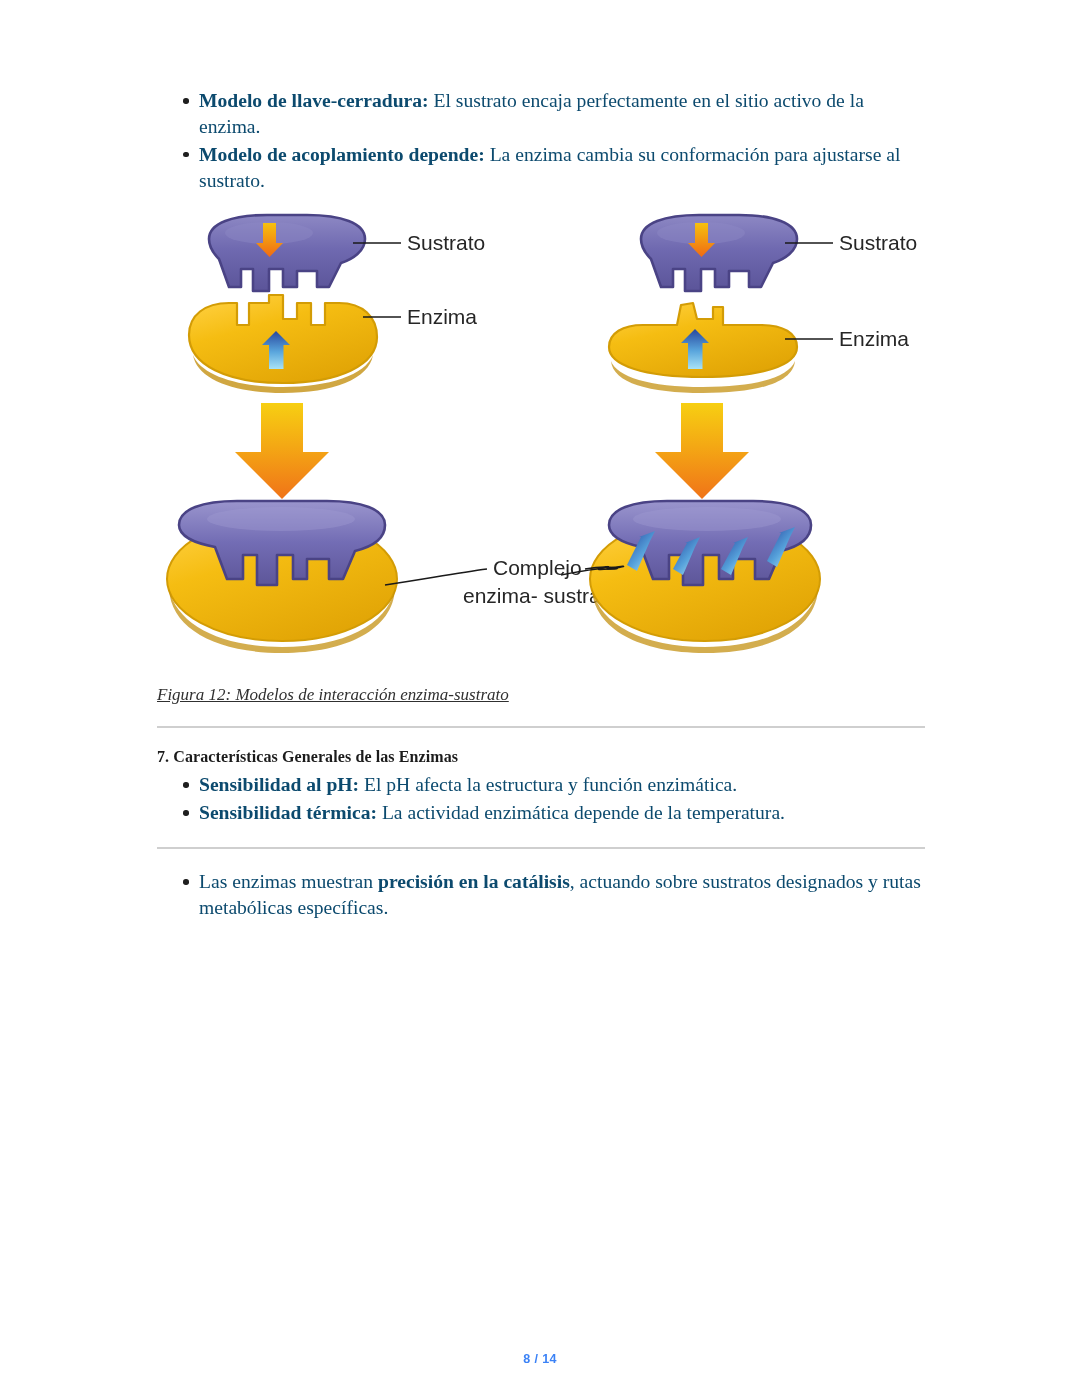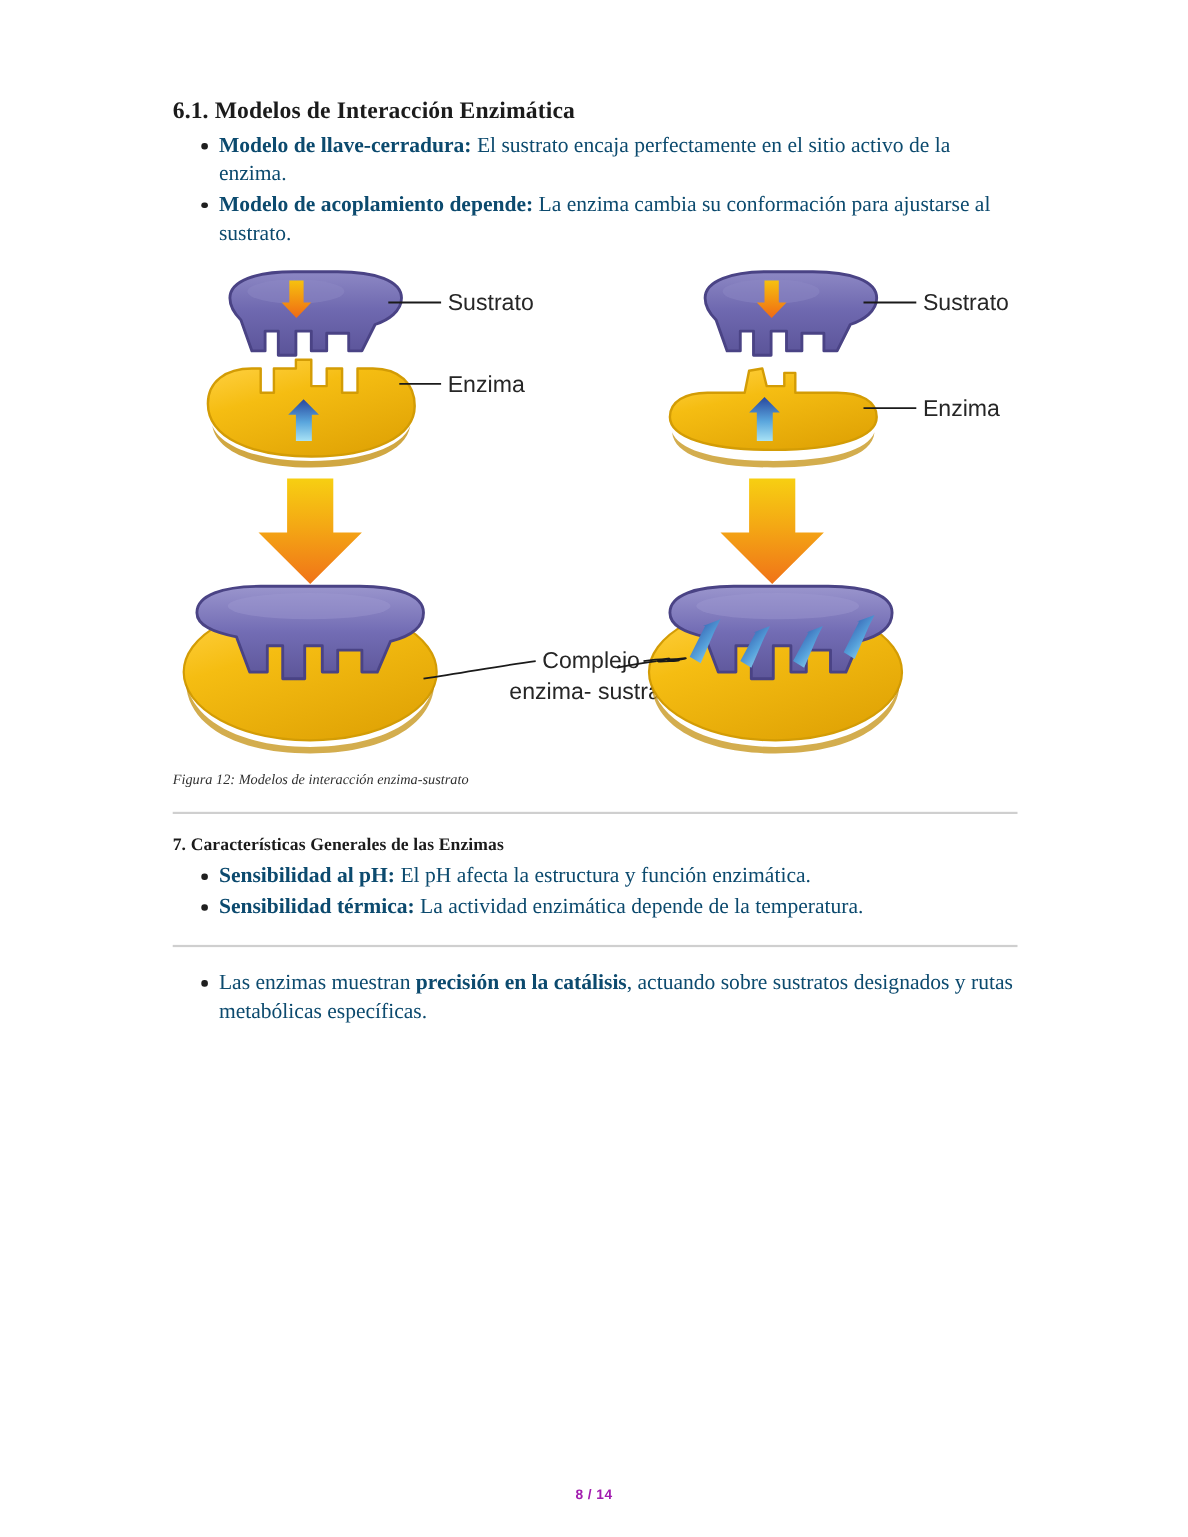--- a/index.html
+++ b/index.html
@@ -72,24 +72,25 @@
   li b, li strong { font-weight: bold; }
 
   
   .figure-wrap {
     position: relative;
     width: 768px;
     height: 458px;
     margin-top: 14px;
   }
   .fig-caption {
-    font-size: 13px;
+    font-size: 17px;
     font-style: italic;
     color: #303030;
-    margin-top: 4px;
+    margin-top: 20px;
+    text-decoration: underline;
   }
   .rule {
     height: 0;
     border-top: 2px solid #cfcfcf;
     margin: 21px 0 20px 0;
   }
   .sec-block { margin-bottom: 2px; }
 
   
   svg.diagram { display: block; }
@@ -106,33 +107,32 @@
 
   
   .footer {
     position: absolute;
     left: 0;
     top: 1352px;
     width: 1080px;
     text-align: center;
     font-family: "Liberation Sans", "DejaVu Sans", sans-serif;
     font-size: 12.5px;
-    color: #a21caf;
+    color: #3b82f6;
     letter-spacing: 0.4px;
     font-weight: bold;
   }
 </style>
 </head>
 <body>
 
 <div class="page">
   <div class="content">
 
     <div class="sec-block">
-      <div class="h-sub">6.1. Modelos de Interacción Enzimática</div>
       <ul class="bul">
         <li>
           <b>Modelo de llave-cerradura:</b><span> El sustrato encaja perfectamente en el sitio activo de la enzima.</span>
         </li>
         <li>
           <b>Modelo de acoplamiento depende:</b><span> La enzima cambia su conformación para ajustarse al sustrato.</span>
         </li>
       </ul>
     </div>
 

